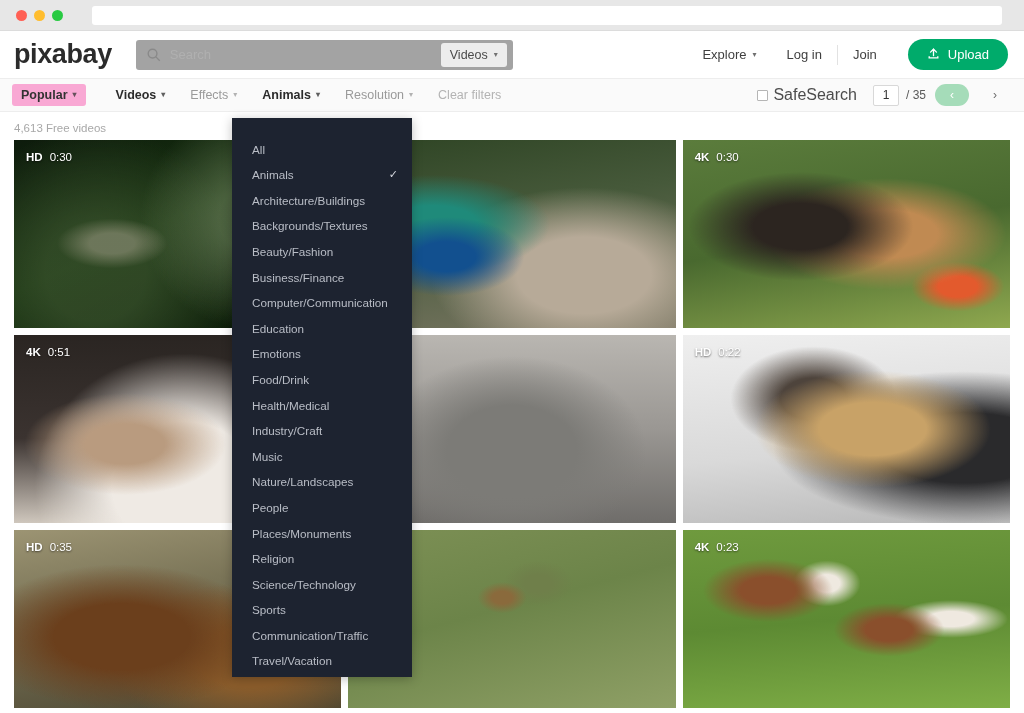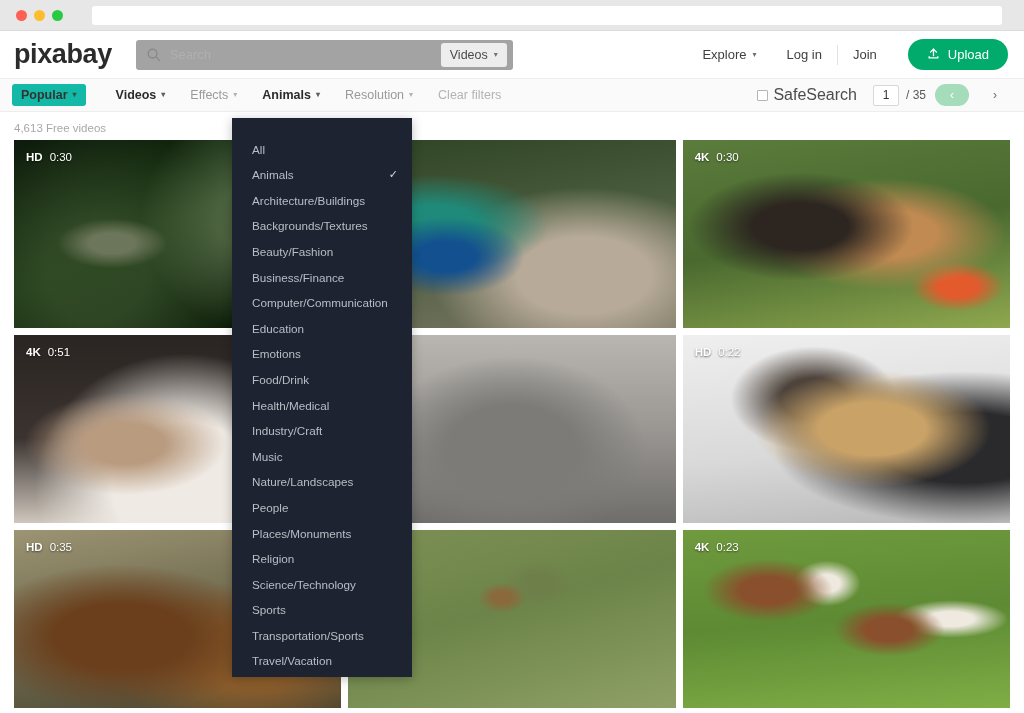--- a/index.html
+++ b/index.html
@@ -74,21 +74,21 @@
     height: 33px; background: #fafafa;
     border-bottom: 1px solid #ededed;
     display: flex; align-items: center; padding: 0 12px;
     position: relative; z-index: 4;
   }
   .filter {
     font-size: 12.5px; color: #9a9a9a; cursor: pointer;
     display: flex; align-items: center; gap: 5px; margin-right: 25px; white-space: nowrap;
   }
   .filter.pill {
-    background: #14b8a6; border-radius: 3px;
+    background: #f9a8d4; border-radius: 3px;
     padding: 4px 9px; color: #333; font-weight: 700; margin-right: 30px;
   }
   .filter.active { color: #2c2c2c; font-weight: 700; }
   .filter.plain { color: #b3b3b3; margin-right: 0; }
   .caret { font-size: 8px; line-height: 1; opacity: .75; }
 
   .pager { margin-left: auto; display: flex; align-items: center; gap: 0; }
   .safesearch { display: flex; align-items: center; gap: 5px; font-size: 16px; color: #4c4c4c; cursor: pointer; }
   .cb { width: 11px; height: 11px; border: 1px solid #b5b5b5; background: #fff; border-radius: 1px; }
   .page-input {
@@ -413,18 +413,18 @@
     <div class="dd-item">
       <span>Religion</span>
     </div>
     <div class="dd-item">
       <span>Science/Technology</span>
     </div>
     <div class="dd-item">
       <span>Sports</span>
     </div>
     <div class="dd-item">
-      <span>Transportation/Sports</span>
+      <span>Communication/Traffic</span>
     </div>
     <div class="dd-item">
       <span>Travel/Vacation</span>
     </div>
   </div>
 
 </body></html>

